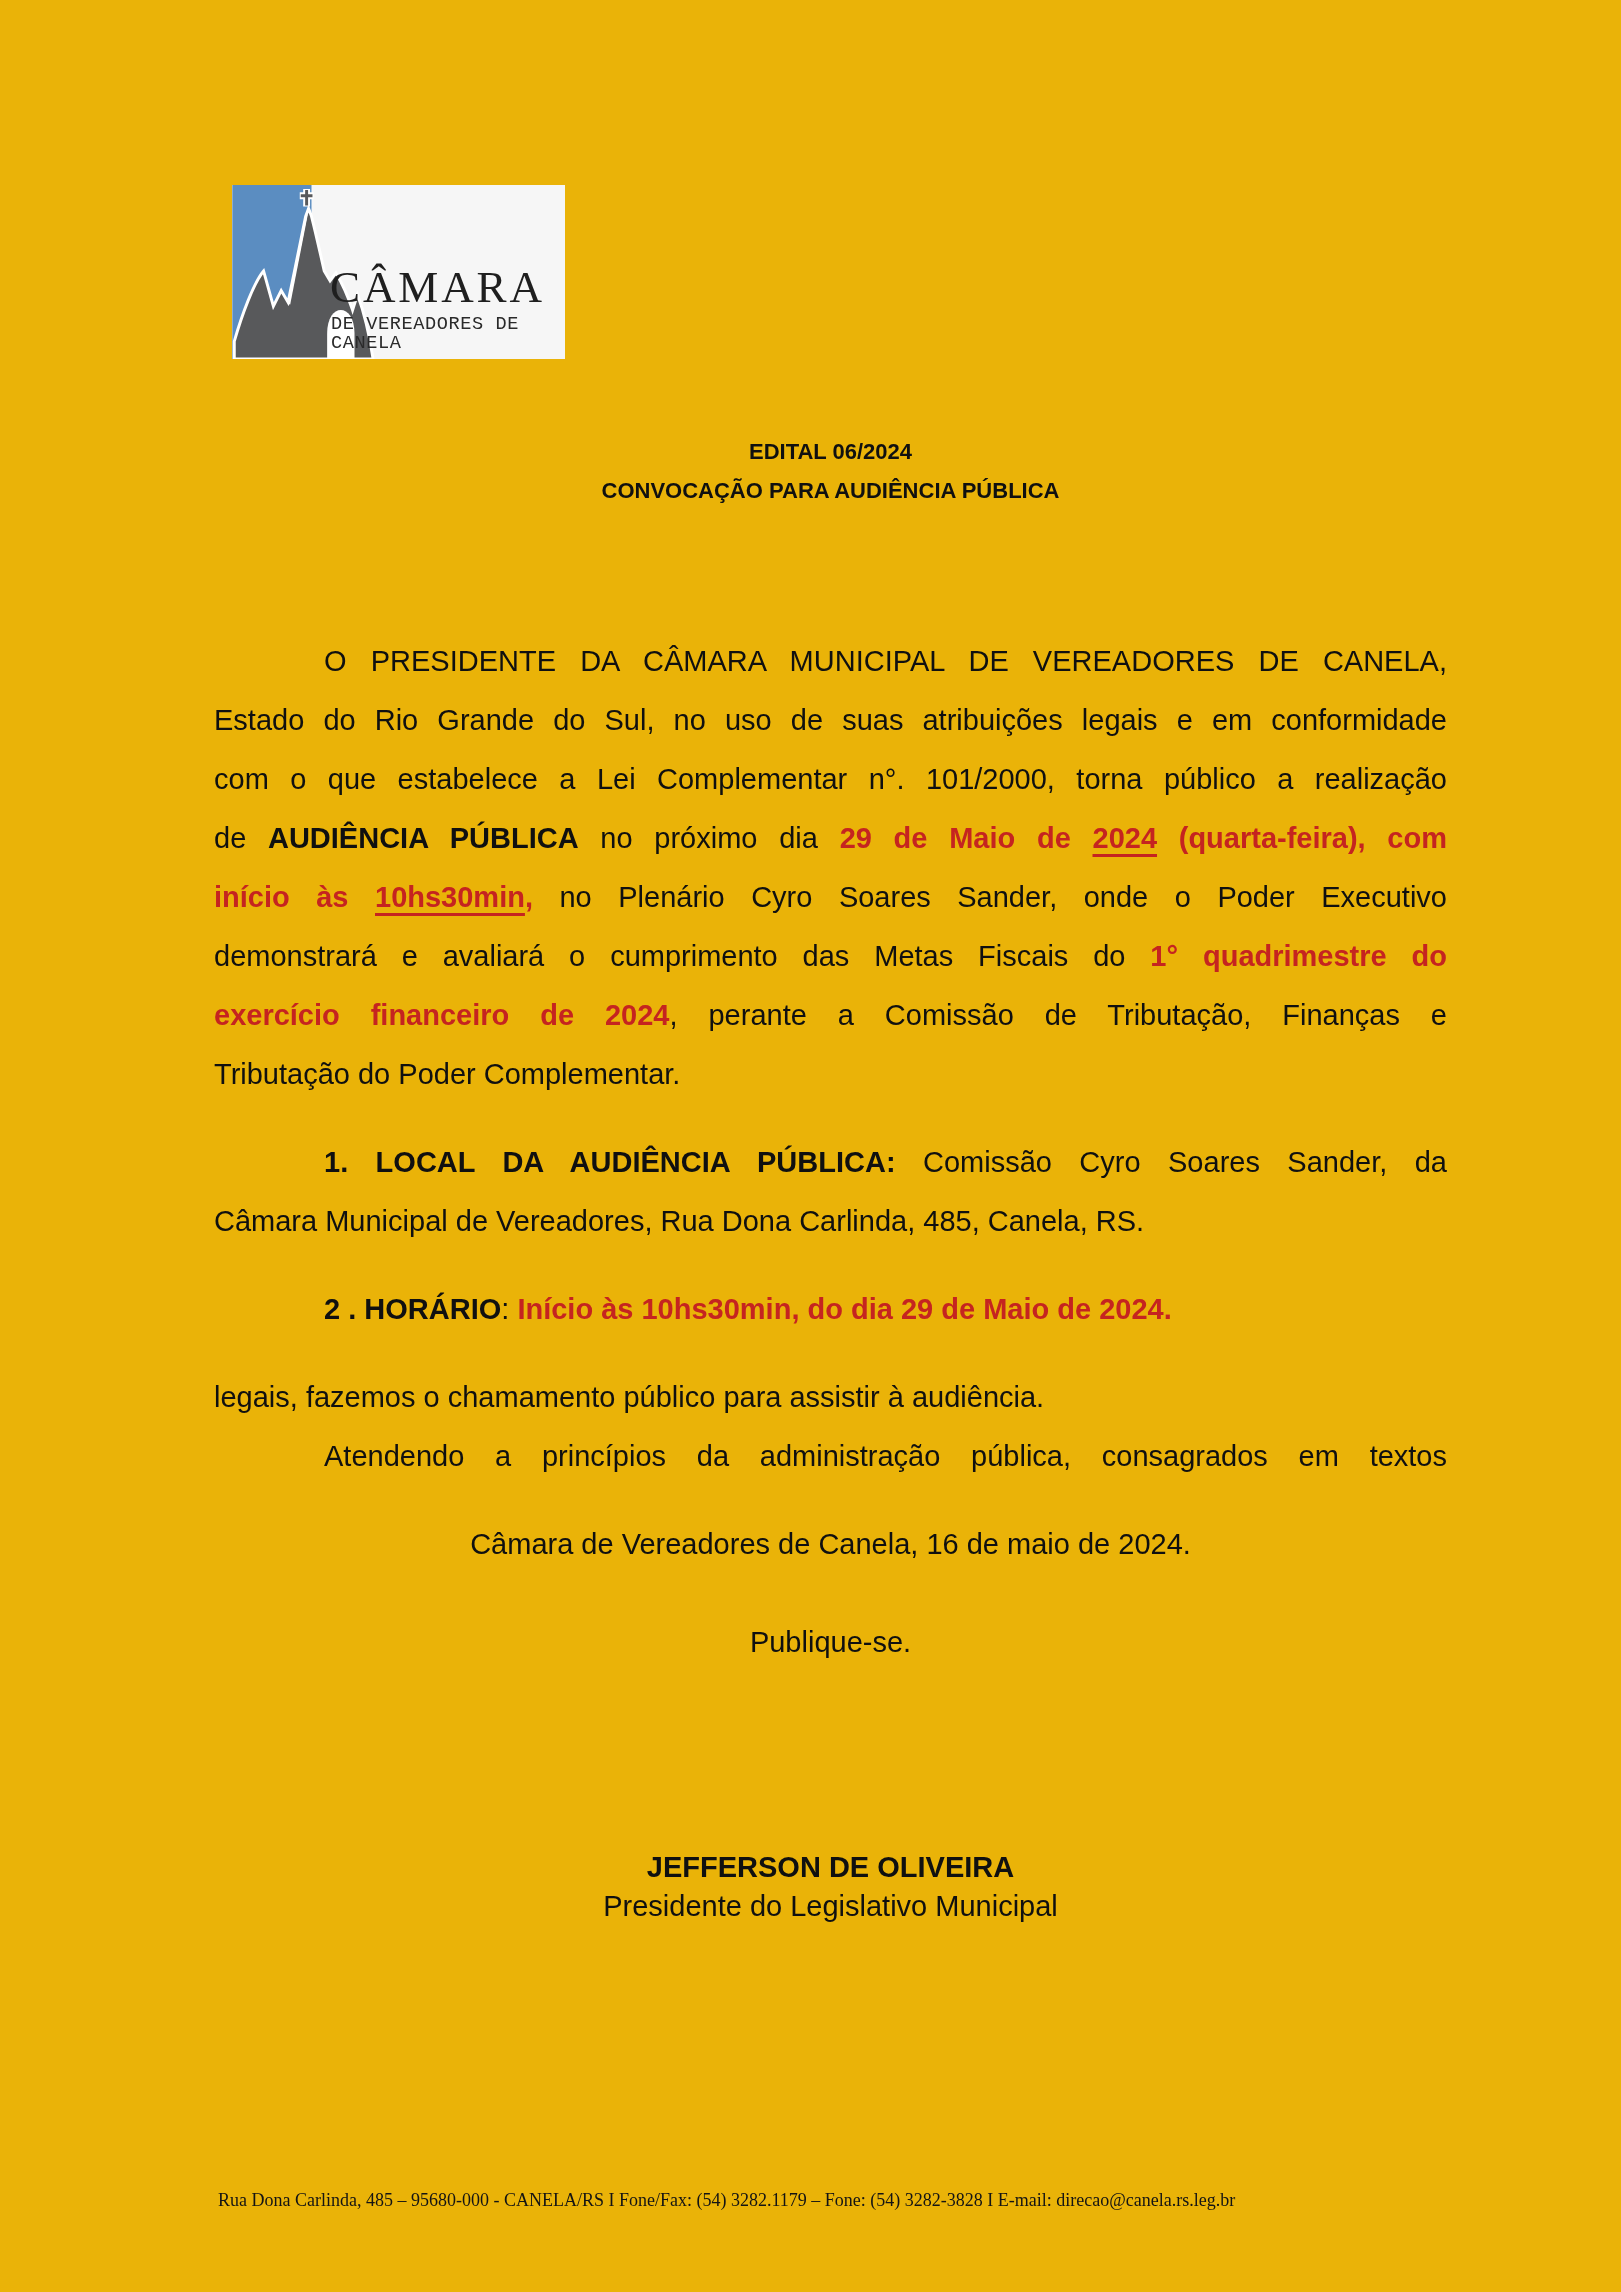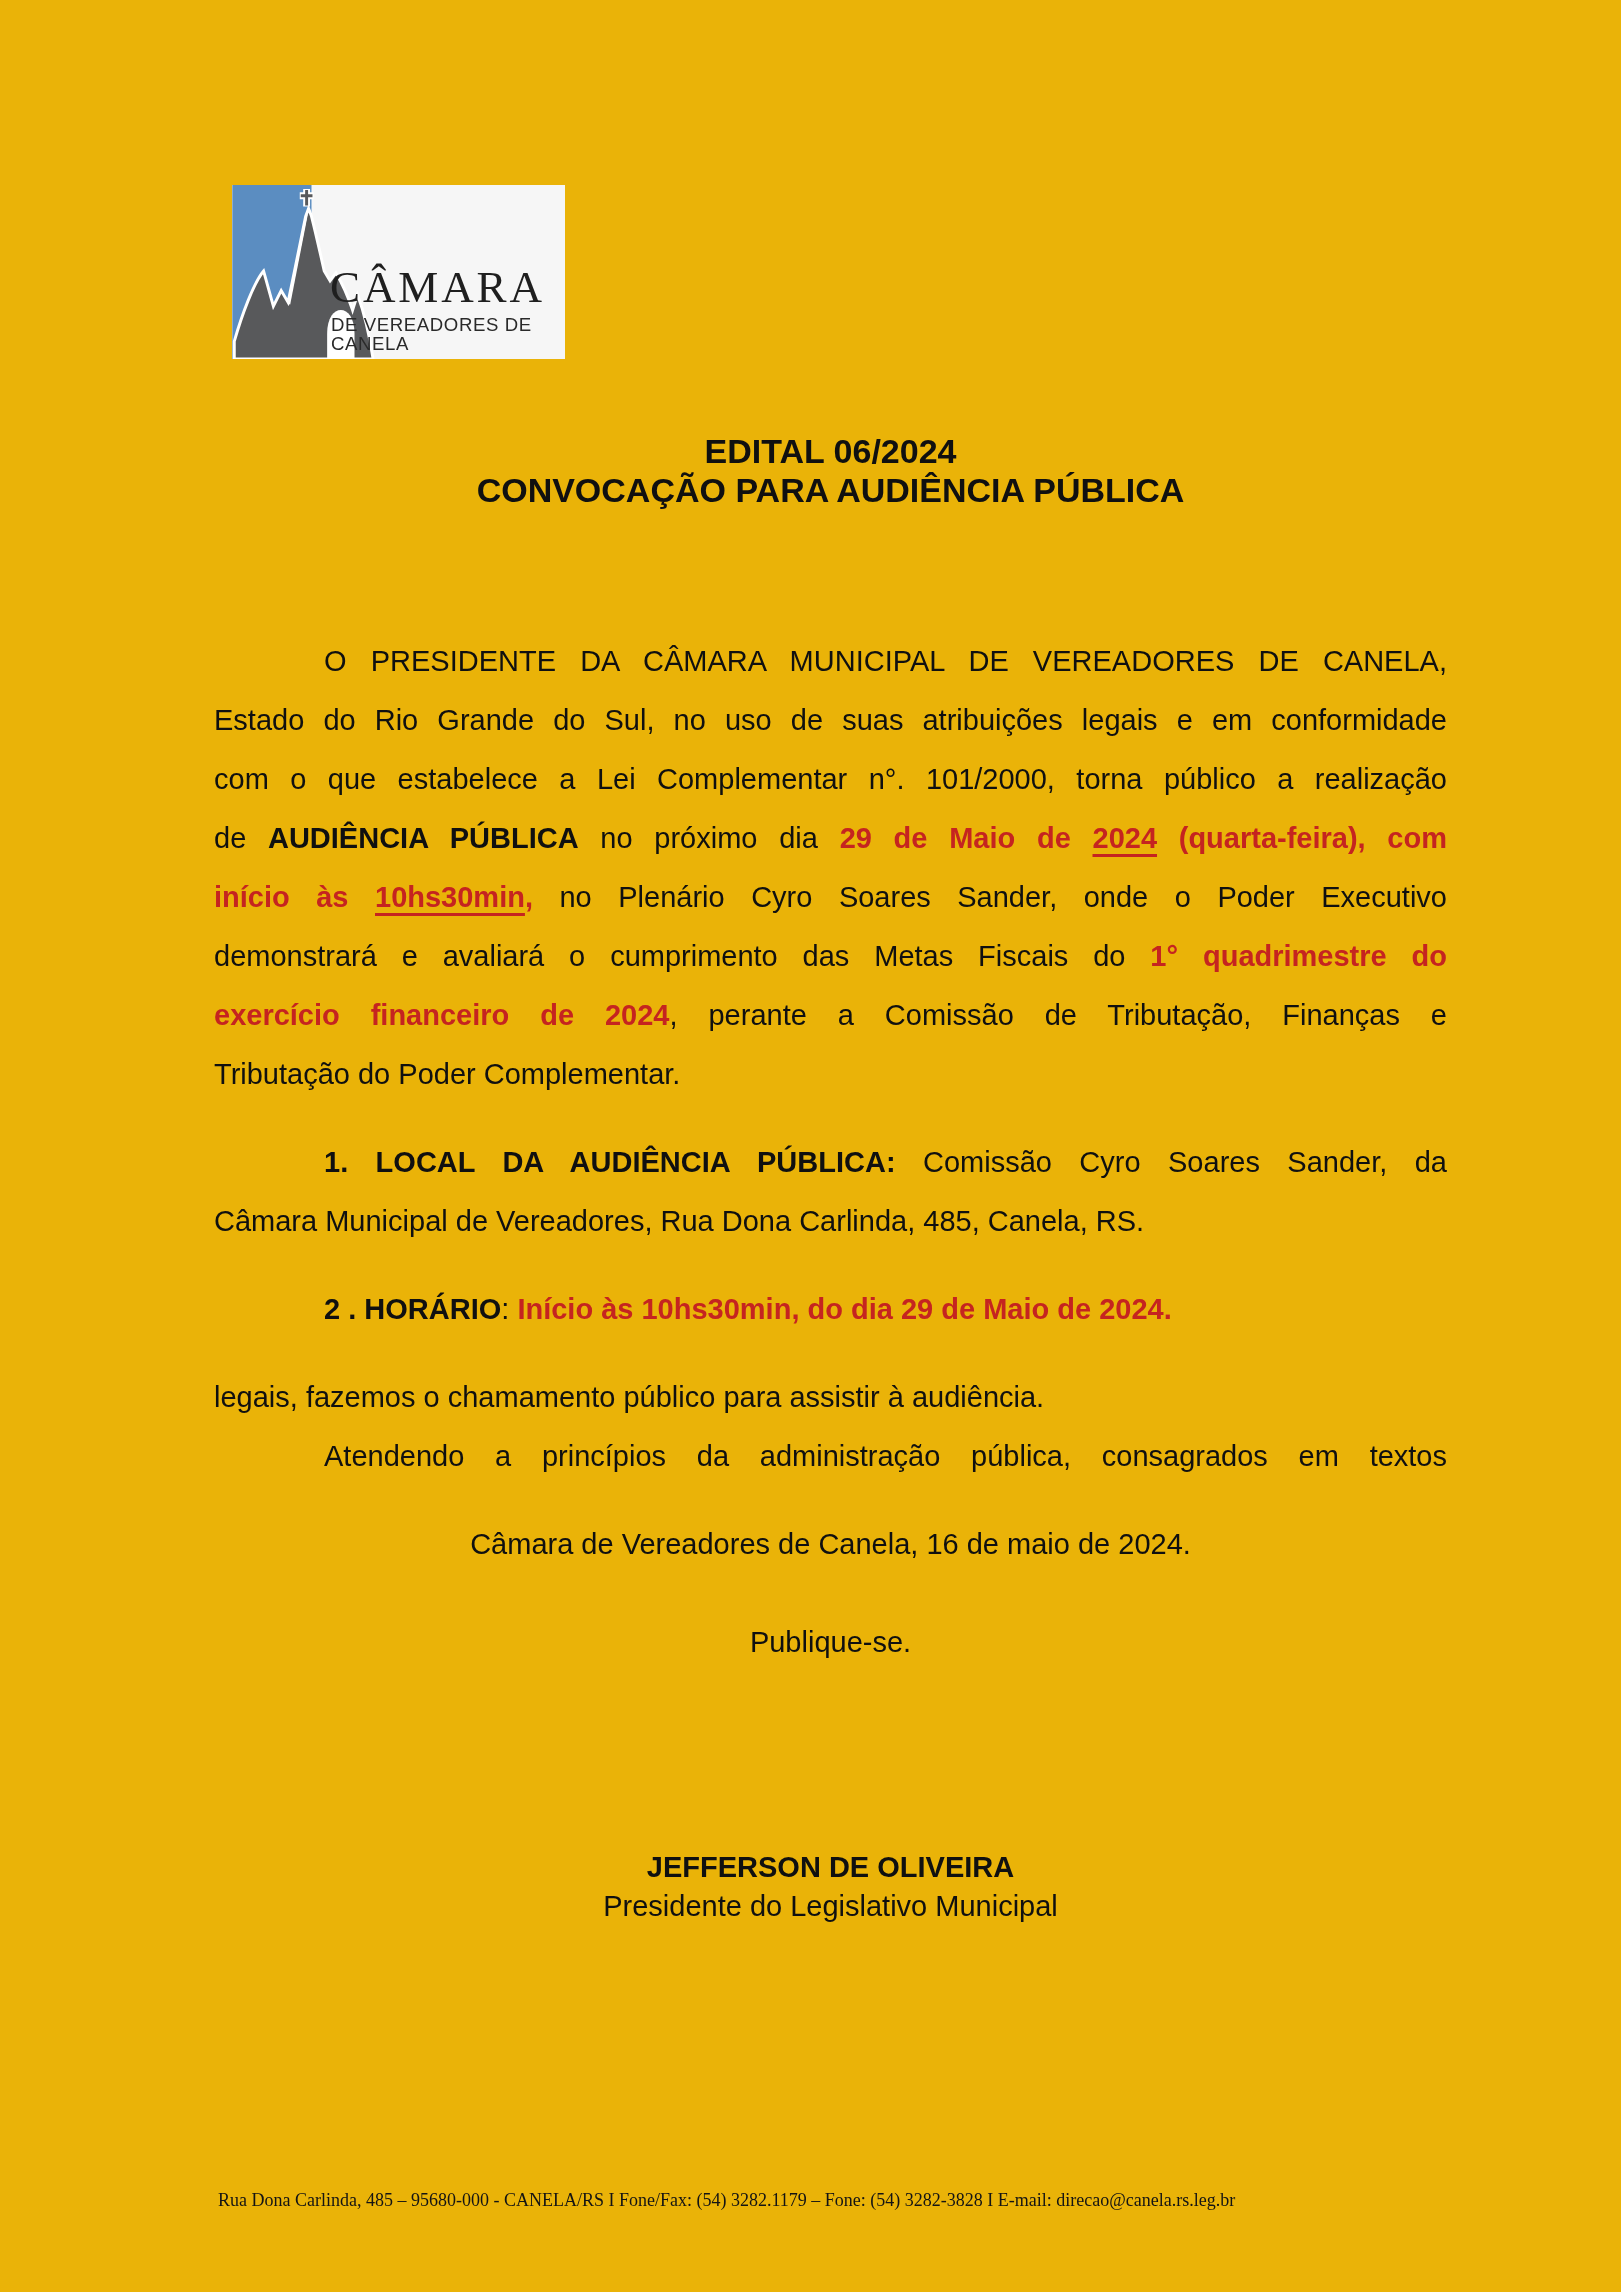--- a/index.html
+++ b/index.html
@@ -18,27 +18,27 @@
     background:var(--logo-bg,#f6f6f6);
   }
   .logo svg{position:absolute;left:0;top:0;}
   .logo-title{
     position:absolute;left:98px;top:80px;
     font-family:"Liberation Serif",serif;
     font-size:45px;letter-spacing:2.9px;color:#1f1f1f;line-height:1;
   }
   .logo-sub{
     position:absolute;left:99px;top:131px;
-    font-family:Liberation Sans, sans-serif;
+    font-family:Liberation Mono, monospace;
     font-size:18.6px;letter-spacing:0.6px;color:#2a2a2a;line-height:1;
   }
   
   .title{
     position:absolute;left:214px;top:432px;width:1233px;
-    text-align:center;font-weight:700;font-size:34px;line-height:39px;
+    text-align:center;font-weight:700;font-size:22px;line-height:39px;
   }
   
   .blocks{
     position:absolute;left:214px;top:632px;width:1233px;
     font-size:29px;line-height:59px;
   }
   .block + .block{margin-top:29px;}
   .block[data-name="publique-line"]{margin-top:39px;}
   .line{width:100%;}
   .jl{text-align:justify;text-align-last:justify;}

